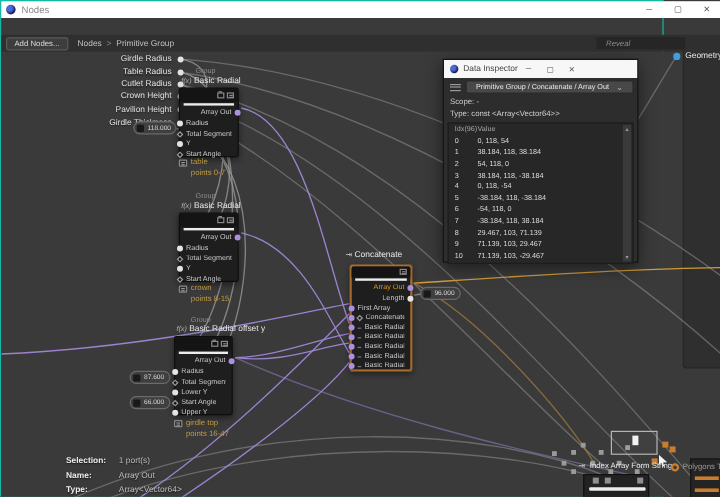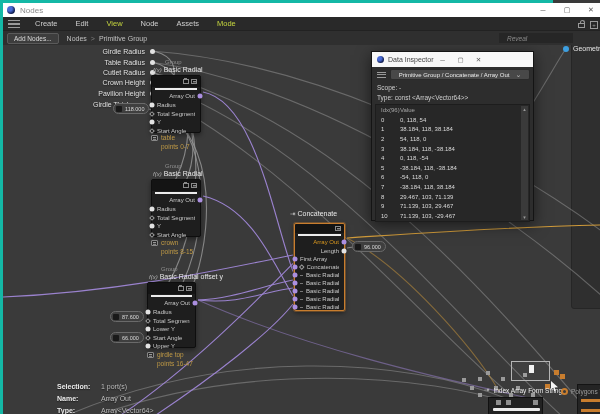--- a/index.html
+++ b/index.html
@@ -1,18 +1,18 @@
 <!DOCTYPE html>
 <html><head>
 <meta charset="utf-8">
 <style>
   * { margin:0; padding:0; box-sizing:border-box; }
   html,body { width:600px; height:414px; overflow:hidden; background:#3a3a3a;
     font-family:"Liberation Sans", sans-serif; }
-  .app { position:relative; width:553px; height:414px; border:3px solid #14b8a6; }
+  .app { position:relative; width:553px; height:414px; border:1px solid #14b8a6; }
 
   
   .titlebar { position:absolute; left:0; top:0; width:600px; height:14px; background:#ffffff;
     display:flex; align-items:center; padding-left:4px; z-index:10; }
   .app-icon { width:8px; height:8px; border-radius:50%; background:radial-gradient(circle at 35% 35%, #4a6bd6 0 30%, #101d4e 70%); display:inline-block; }
   .title-text { font-size:8px; color:#8a8a8a; margin-left:5px; }
   .wcontrols { margin-left:auto; display:flex; }
   .wc { width:24px; height:14px; font-size:7px; color:#555; display:flex; align-items:center; justify-content:center; cursor:default; }
 
   
@@ -152,33 +152,20 @@
   <div class="titlebar">
     <span class="app-icon"></span>
     <span class="title-text">Nodes</span>
     <div class="wcontrols">
       <span class="wc">─</span>
       <span class="wc">▢</span>
       <span class="wc">✕</span>
     </div>
   </div>
 
-  <div class="menubar">
-    <span class="mburger"></span>
-    <span class="mitem">Create</span>
-    <span class="mitem">Edit</span>
-    <span class="mitem accent">View</span>
-    <span class="mitem">Node</span>
-    <span class="mitem">Assets</span>
-    <span class="mitem accent">Mode</span>
-    <div class="micons">
-      <span class="ic-lock"></span>
-      <span class="ic-newwin">+</span>
-    </div>
-  </div>
 
   <div class="toolbar">
     <button class="addnodes">Add Nodes...</button>
     <span class="crumb">Nodes</span>
     <span class="crumbsep">&gt;</span>
     <span class="crumb">Primitive Group</span>
     <div class="revertbtn">Reveal</div>
   </div>
 
   <div class="canvas">

